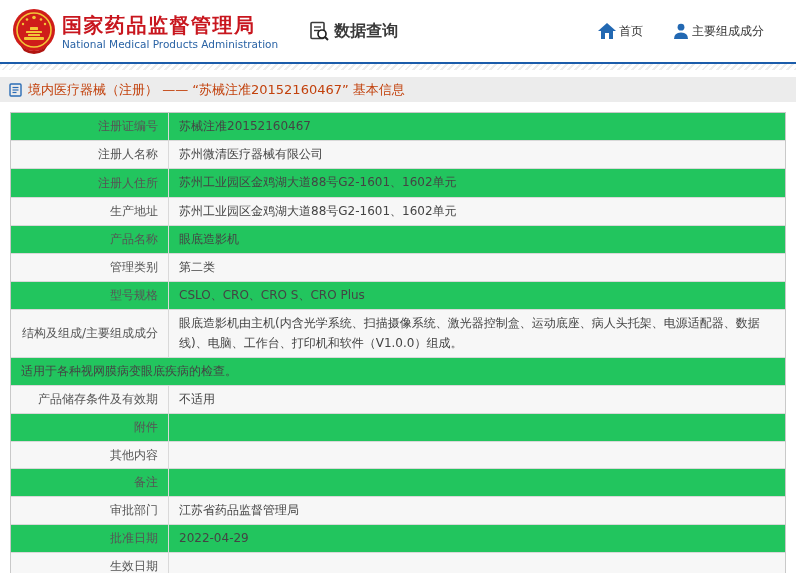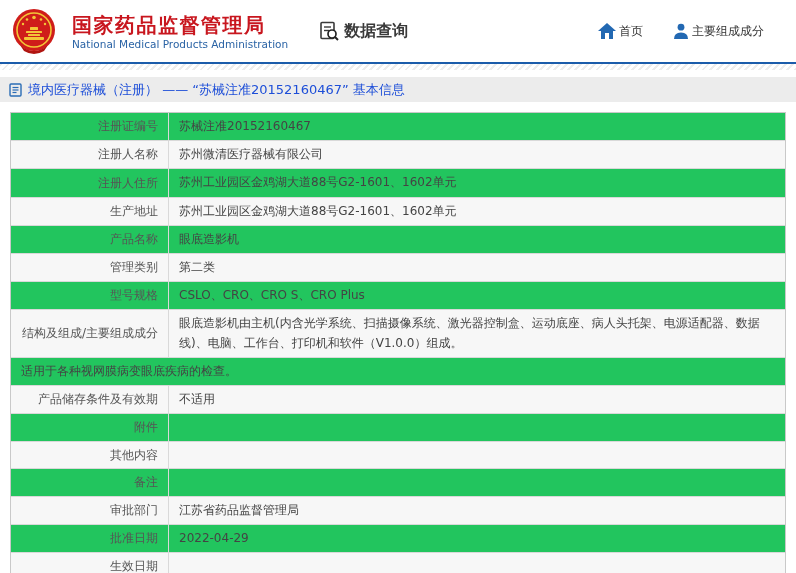--- a/index.html
+++ b/index.html
@@ -7,37 +7,37 @@
   body {
     width:796px; height:573px; overflow:hidden;
     background:#fff;
     font-family:"DejaVu Sans","Liberation Sans",sans-serif;
     color:#444;
   }
 
   
   .header { height:62px; display:flex; align-items:center; padding:0 10px; background:#fff; }
   .logo { width:48px; height:48px; flex:none; cursor:pointer; }
-  .agency { margin-left:14px; display:flex; flex-direction:column; justify-content:center; }
+  .agency { margin-left:4px; display:flex; flex-direction:column; justify-content:center; }
   .agency-cn { color:#c8161e; font-size:20px; font-weight:bold; letter-spacing:1.5px; line-height:1.2; }
   .agency-en { color:#2a63a5; font-size:10.5px; margin-top:1px; }
   .data-query { display:flex; align-items:center; gap:4px; margin-left:30px; cursor:pointer; }
   .data-query-label { font-size:16px; font-weight:600; color:#3a3a3a; }
   .top-nav { margin-left:auto; display:flex; gap:30px; padding-right:22px; }
   .nav-item { display:flex; flex-direction:row; align-items:center; gap:3px; font-size:12px; color:#333; cursor:pointer; }
 
   
   .divider-blue { height:2px; background:#1b5caa; }
   .hatch { height:6px; background:repeating-linear-gradient(135deg,#ededed 0 2px,#ffffff 2px 5px); }
 
   
   .breadcrumb {
     margin-top:7px; height:25px; background:#ececec;
     display:flex; align-items:center; gap:6px; padding:0 9px;
-    color:#1d4ed8; font-size:13px;
+    color:#c2410c; font-size:13px;
   }
 
   
   .info-table {
     margin:10px 10px 0 10px;
     border:1px solid #c9c9c9;
     background:#fff;
   }
   .row { display:flex; border-bottom:1px solid #d9d9d9; background:#22c55e; }
   .row:last-child { border-bottom:none; }

